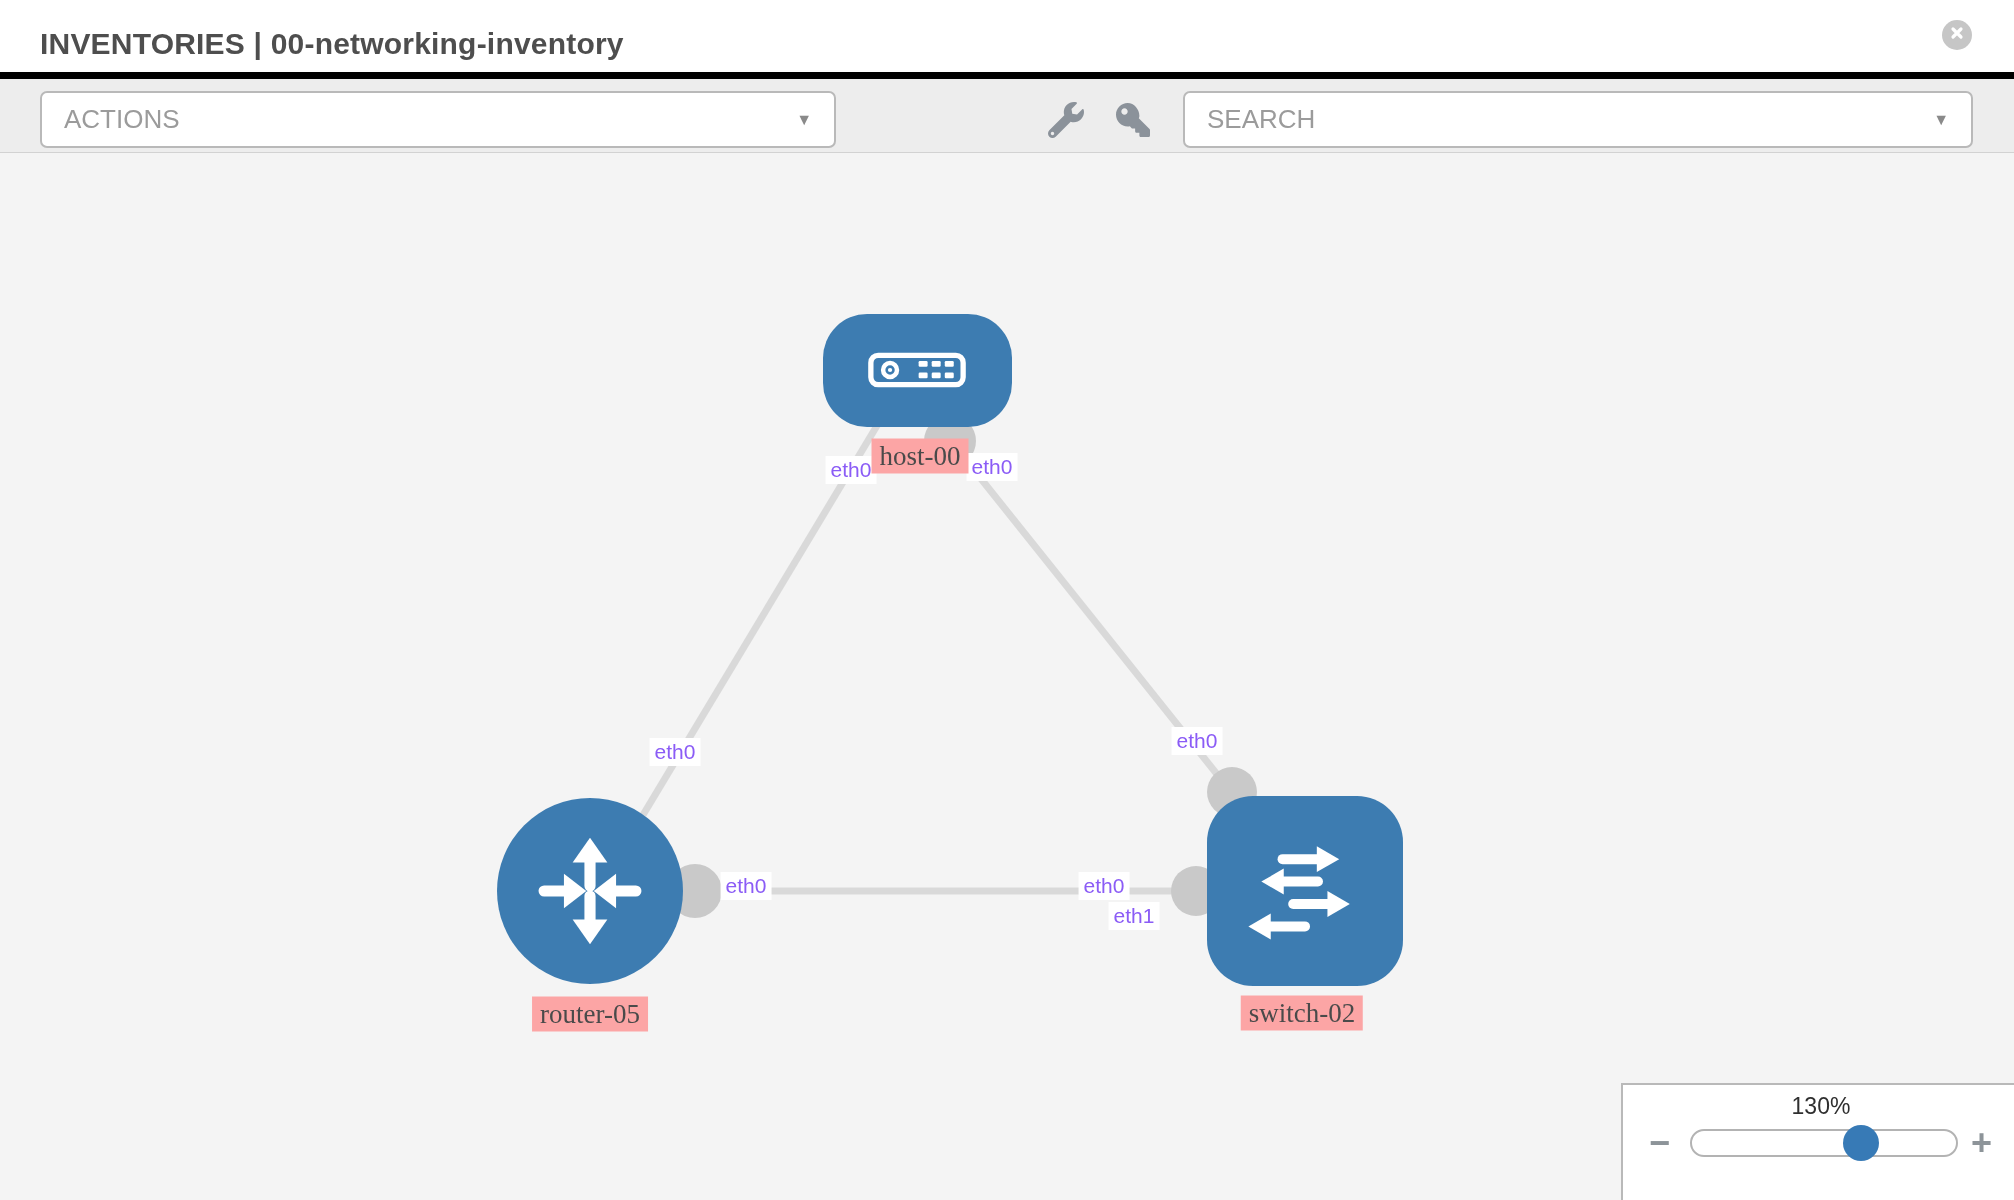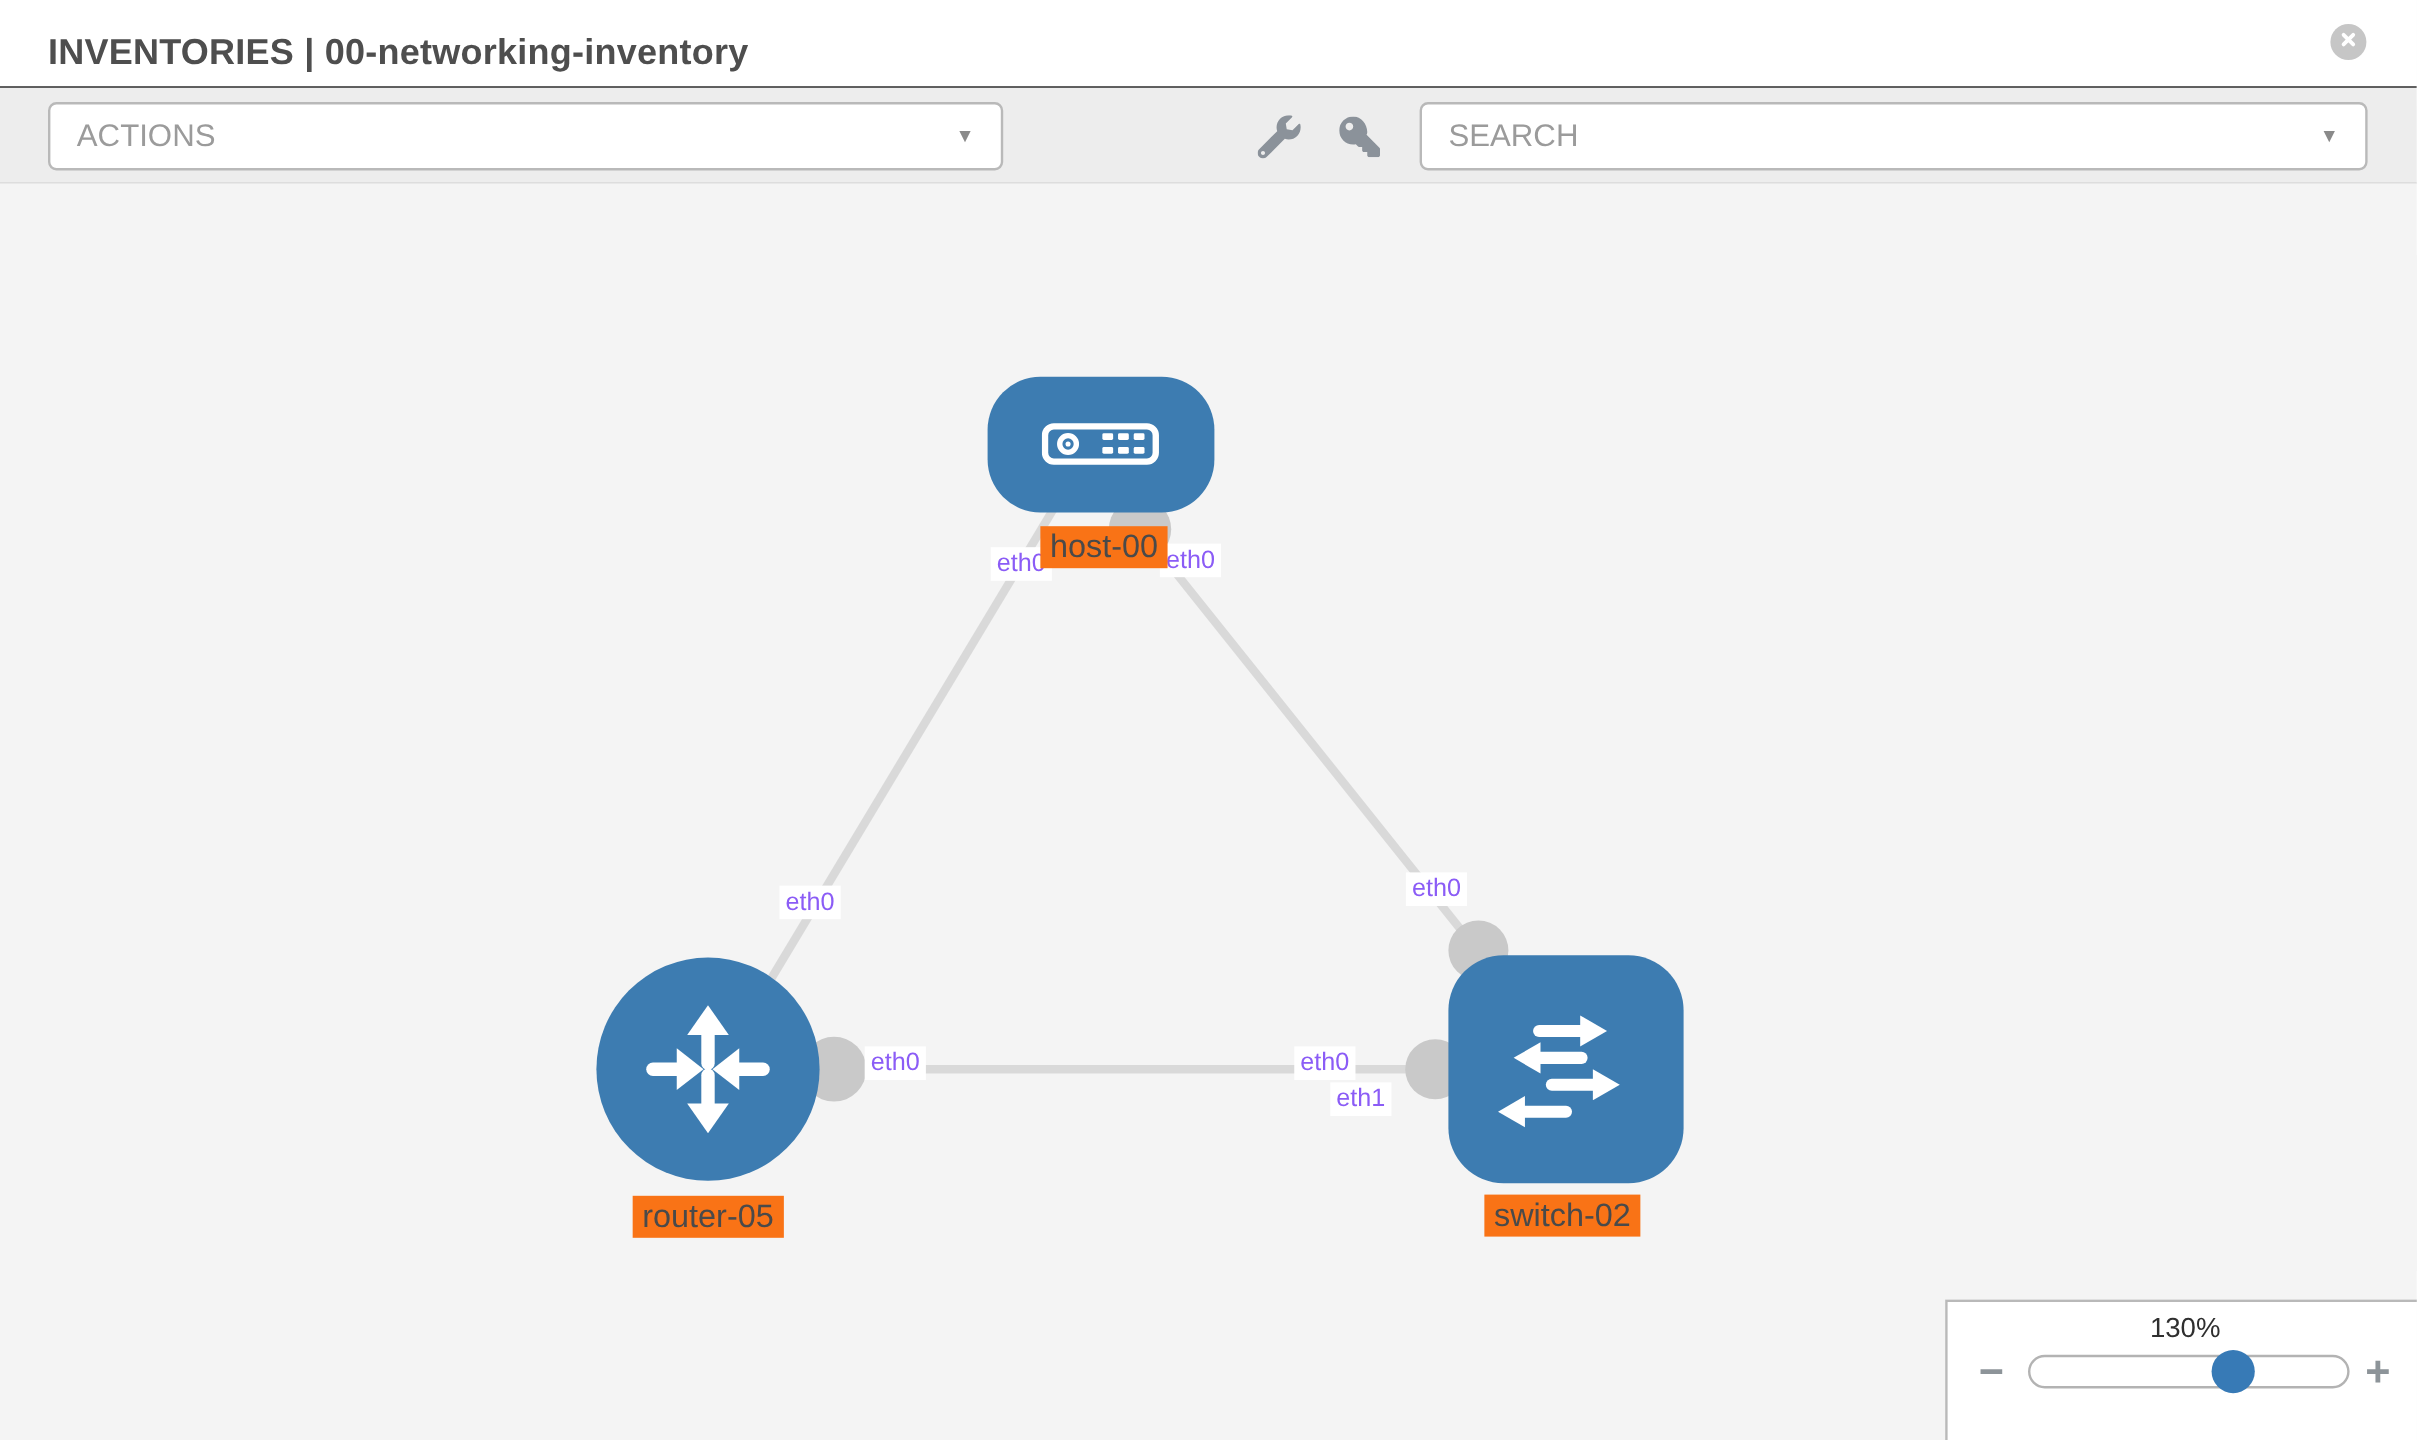--- a/index.html
+++ b/index.html
@@ -16,21 +16,21 @@
     font-size:30px; font-weight:bold; color:#4e4e4e; letter-spacing:0.2px; white-space:nowrap;
   }
   .close-btn {
     position:absolute; right:42px; top:20px; width:30px; height:30px; border-radius:50%;
     background:#c6c6c6; display:flex; align-items:center; justify-content:center; cursor:pointer;
   }
 
   
   .toolbar {
     position:absolute; top:72px; left:0; width:2014px; height:81px;
-    background:#ededed; border-top:1px solid #000000; border-bottom:1px solid #d2d2d2;
+    background:#ededed; border-top:7px solid #000000; border-bottom:1px solid #d2d2d2;
   }
   .select-box {
     position:absolute; top:12px; height:57px; background:#fff;
     border:2px solid #b9b9b9; border-radius:7px;
     display:flex; align-items:center; justify-content:space-between;
     padding:0 22px; color:#9b9b9b; font-size:26px; cursor:pointer;
   }
   #actions-select { left:40px;  width:796px; }
   #search-select  { left:1183px; width:790px; }
   .caret { color:#8a8a8a; font-size:16px; line-height:1; }
@@ -49,23 +49,23 @@
   .node {
     position:absolute; background:#3d7cb1; z-index:3; cursor:pointer;
     display:flex; align-items:center; justify-content:center;
   }
   #node-host-00   { width:189px; height:113px; border-radius:44px; }
   #node-router-00 { width:186px; height:186px; border-radius:50%; }
   #node-switch-00 { width:196px; height:190px; border-radius:46px; }
   .node svg { display:block; }
 
   .node-label {
-    position:absolute; z-index:4; background:#f97316; color:#4a4a4a;
+    position:absolute; z-index:4; background:#fca5a5; color:#4a4a4a;
     font-size:27px; padding:2px 8px; white-space:nowrap;
-    transform:translate(-50%,-50%); cursor:default;
+    transform:translate(-50%,-50%); cursor:default;font-family:Liberation Serif, serif;
   }
   .edge-chip {
     position:absolute; z-index:2; background:#fff; color:#8b5cf6;
     font-size:21px; padding:2px 5px; white-space:nowrap;
     transform:translate(-50%,-50%); cursor:default;
   }
 
   
   .zoom-panel {
     position:absolute; left:1621px; top:1083px; width:400px; height:130px;

